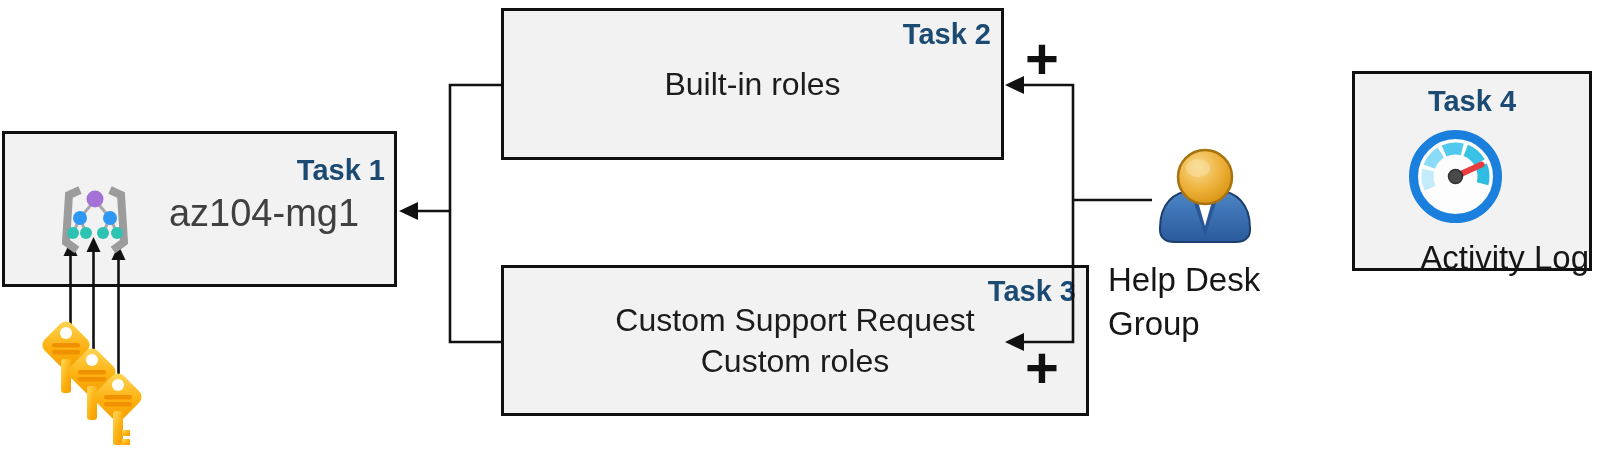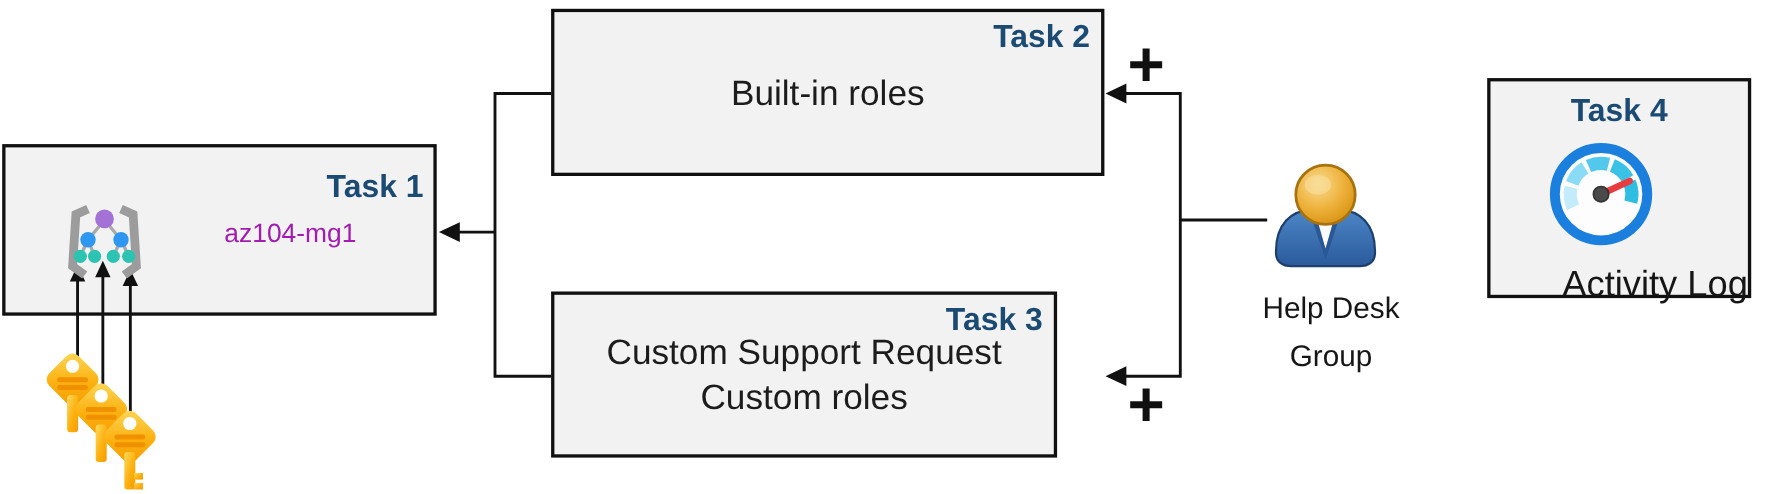--- a/index.html
+++ b/index.html
@@ -15,33 +15,33 @@
   }
   .tl-right{top:8px;right:10px;text-align:right;}
   .tl-center{top:12px;left:0;right:0;text-align:center;}
   .box-lines{
     position:absolute;left:0;right:0;top:0;bottom:0;
     display:flex;flex-direction:column;justify-content:center;align-items:center;
     font-size:32px;line-height:41px;color:#1c1c1c;text-align:center;
   }
   .mg-title{
     position:absolute;left:128px;top:56px;width:262px;text-align:center;
-    font-size:24px;line-height:46px;color:#a21caf;
+    font-size:38px;line-height:46px;color:#404040;
   }
   .t4-caption{
     position:absolute;left:0;right:0;top:164px;text-align:right;
     font-size:33px;line-height:40px;color:#161616;
   }
   .plus{
     position:absolute;font-size:58px;font-weight:bold;color:#101010;line-height:1;
     transform:translate(-50%,-50%);
   }
   .helpdesk-label{
-    position:absolute;left:1108px;top:258px;width:204px;text-align:center;
-    font-size:27px;line-height:44px;color:#161616;
+    position:absolute;left:1108px;top:258px;width:204px;
+    font-size:33px;line-height:44px;color:#161616;
   }
   .abs{position:absolute;}
   svg{display:block;}
   #overlay{position:absolute;left:0;top:0;pointer-events:none;}
 </style>
 </head>
 <body>
 
 <div id="stage">
 
@@ -50,21 +50,21 @@
     <div class="mg-title">az104-mg1</div>
   </div>
 
   <div class="box" style="left:501px;top:8px;width:503px;height:152px;">
     <div class="task-label tl-right">Task 2</div>
     <div class="box-lines">
       <div>Built-in roles</div>
     </div>
   </div>
 
-  <div class="box" style="left:501px;top:265px;width:460px;height:151px;">
+  <div class="box" style="left:501px;top:265px;width:588px;height:151px;">
     <div class="task-label tl-right">Task 3</div>
     <div class="box-lines">
       <div>Custom Support Request</div>
       <div>Custom roles</div>
     </div>
   </div>
 
   <div class="box" style="left:1352px;top:71px;width:240px;height:200px;">
     <div class="task-label tl-center">Task 4</div>
     <div class="t4-caption">Activity Log</div>

